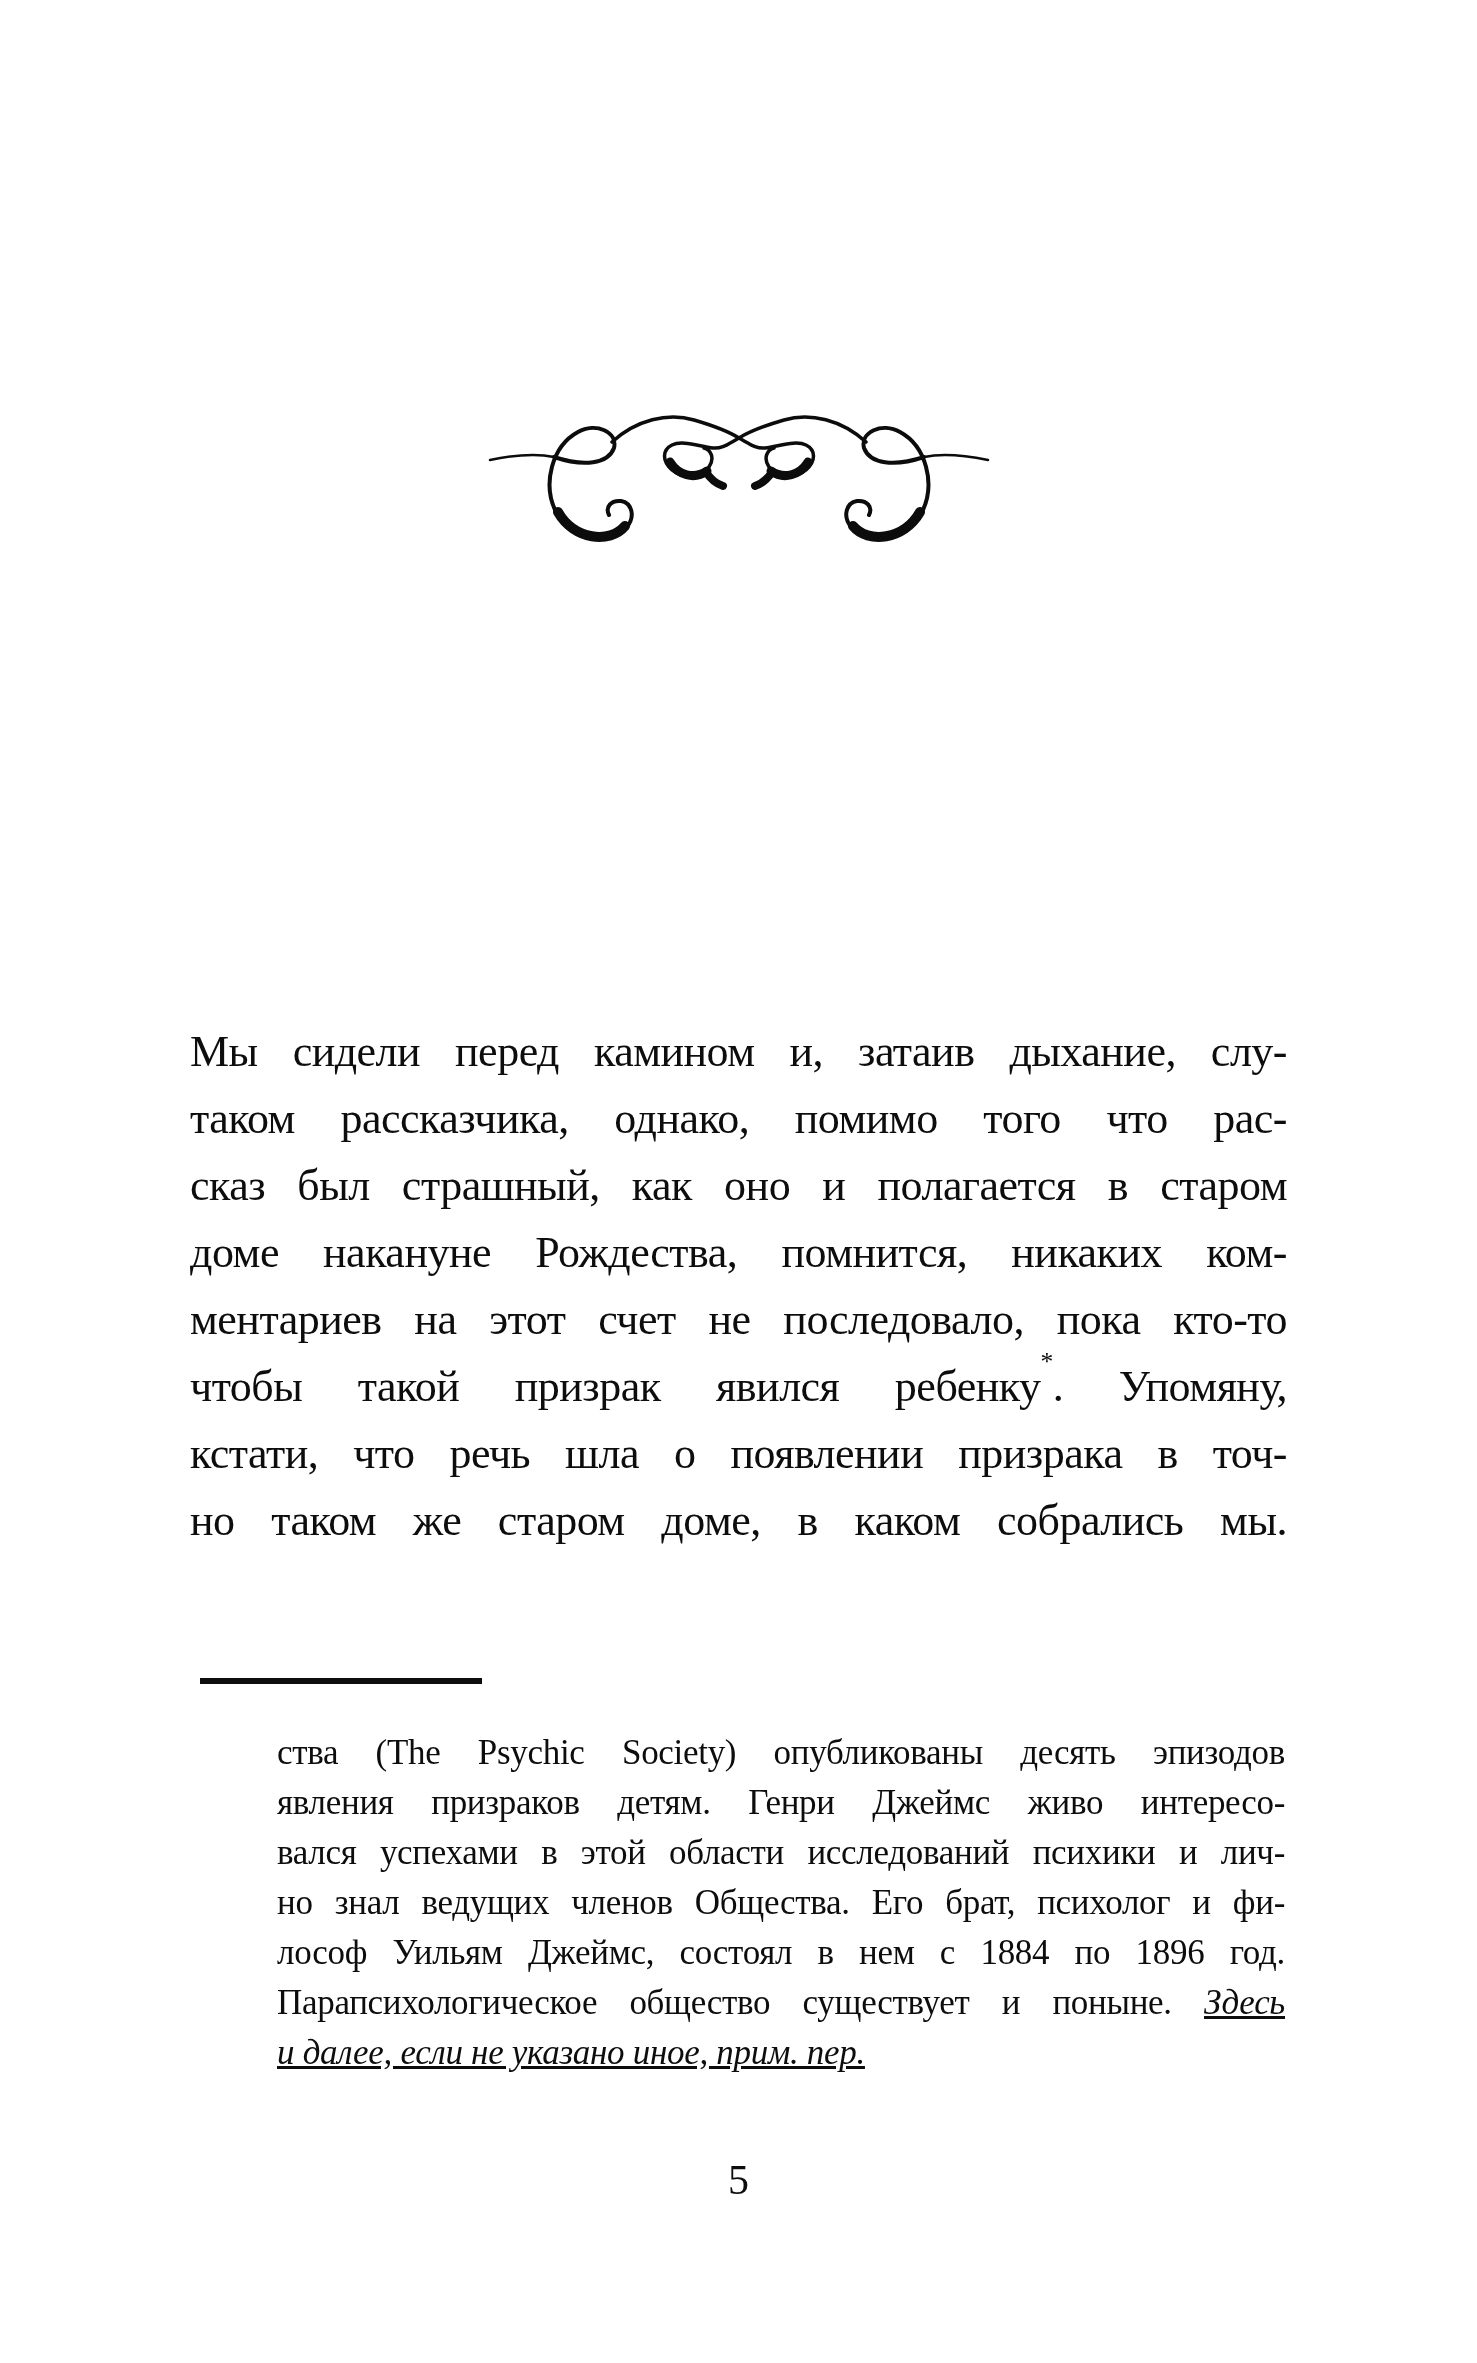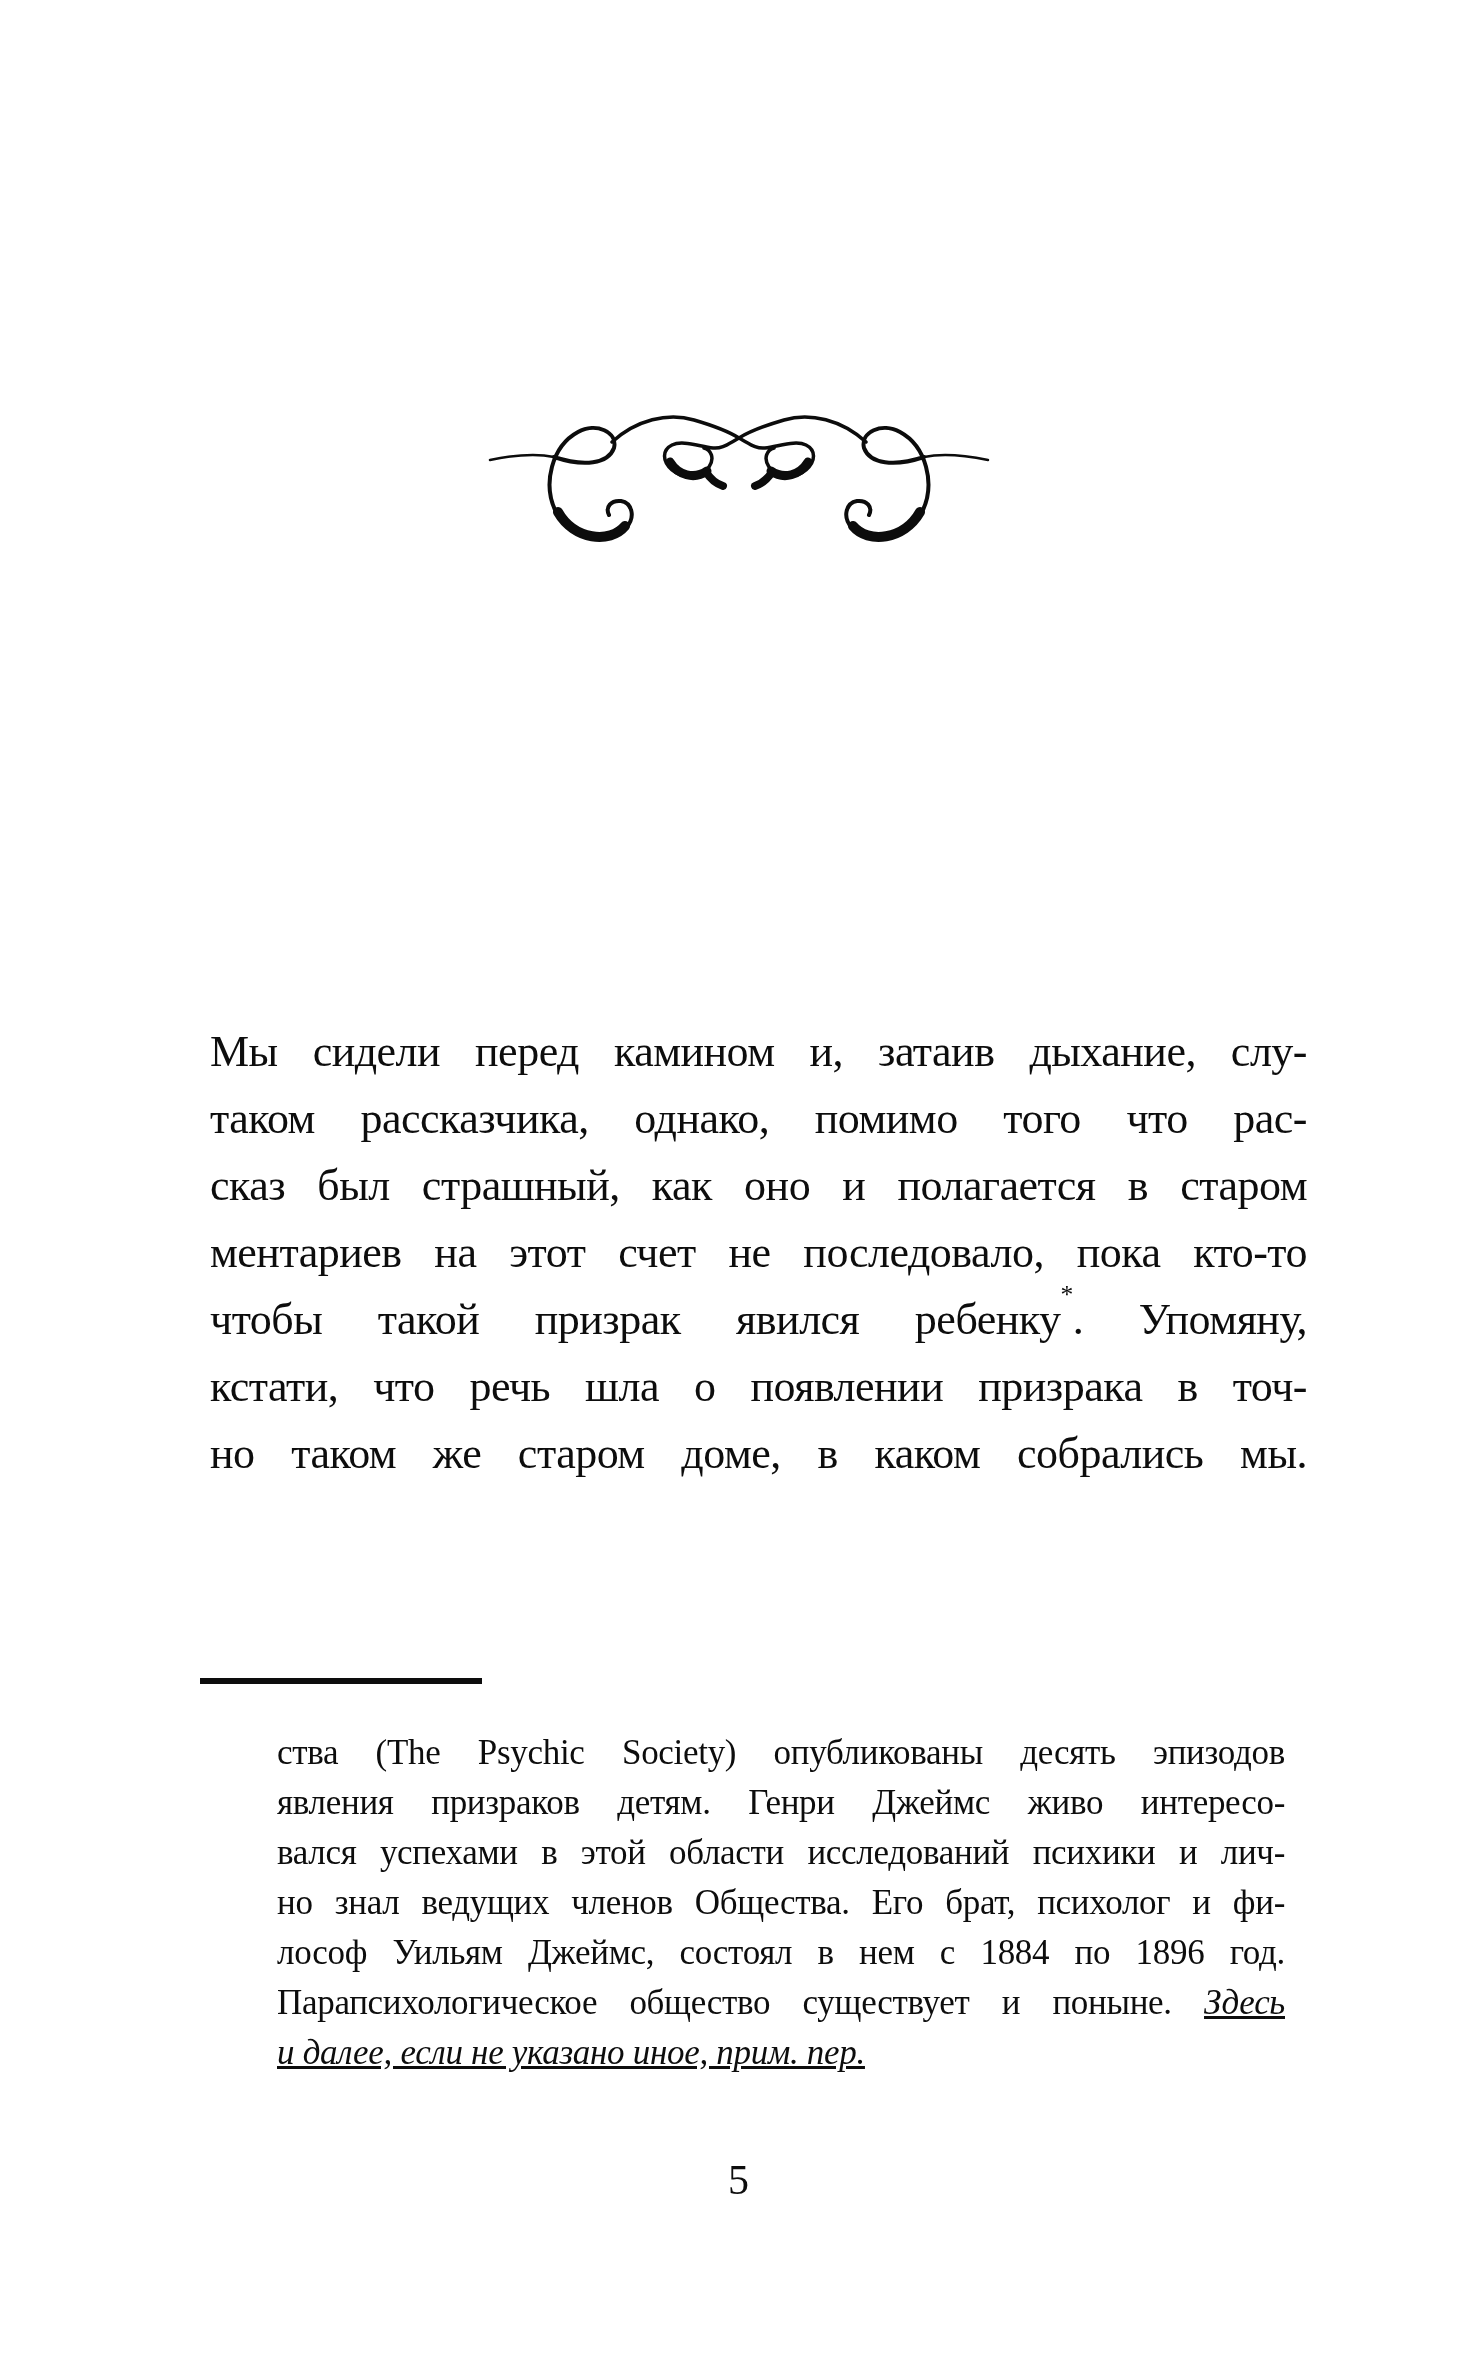--- a/index.html
+++ b/index.html
@@ -21,21 +21,20 @@
   }
 
   .main-text {
     position: absolute;
     left: 190px;
     top: 1018px;
     width: 1097px;
     font-size: 44px;
     line-height: 67px;
     letter-spacing: -0.5px;
-    margin-left: 20px;
   }
   .jline {
     text-align: justify;
     text-align-last: justify;
     text-justify: inter-word;
     white-space: normal;
   }
   sup.fnref {
     font-size: 58%;
     line-height: 0;
@@ -103,20 +102,21 @@
       </g>
     </defs>
     <use href="#halfFlourish"></use>
     <use href="#halfFlourish" transform="translate(510,0) scale(-1,1)"></use>
   </svg>
 
   <div class="main-text">
     <div class="jline">Мы сидели перед камином и, затаив дыхание, слу-</div>
     <div class="jline">таком рассказчика, однако, помимо того что рас-</div>
     <div class="jline">сказ был страшный, как оно и полагается в старом</div>
+    <div class="jline">доме накануне Рождества, помнится, никаких ком-</div>
     <div class="jline">ментариев на этот счет не последовало, пока кто-то</div>
     <div class="jline"><span>чтобы такой призрак явился ребенку</span><sup class="fnref">*</sup><span>. Упомяну,</span></div>
     <div class="jline">кстати, что речь шла о появлении призрака в точ-</div>
     <div class="jline">но таком же старом доме, в каком собрались мы.</div>
   </div>
 
   <div class="fn-rule"></div>
 
   <div class="footnote">
     <div class="jline">ства (The Psychic Society) опубликованы десять эпизодов</div>

